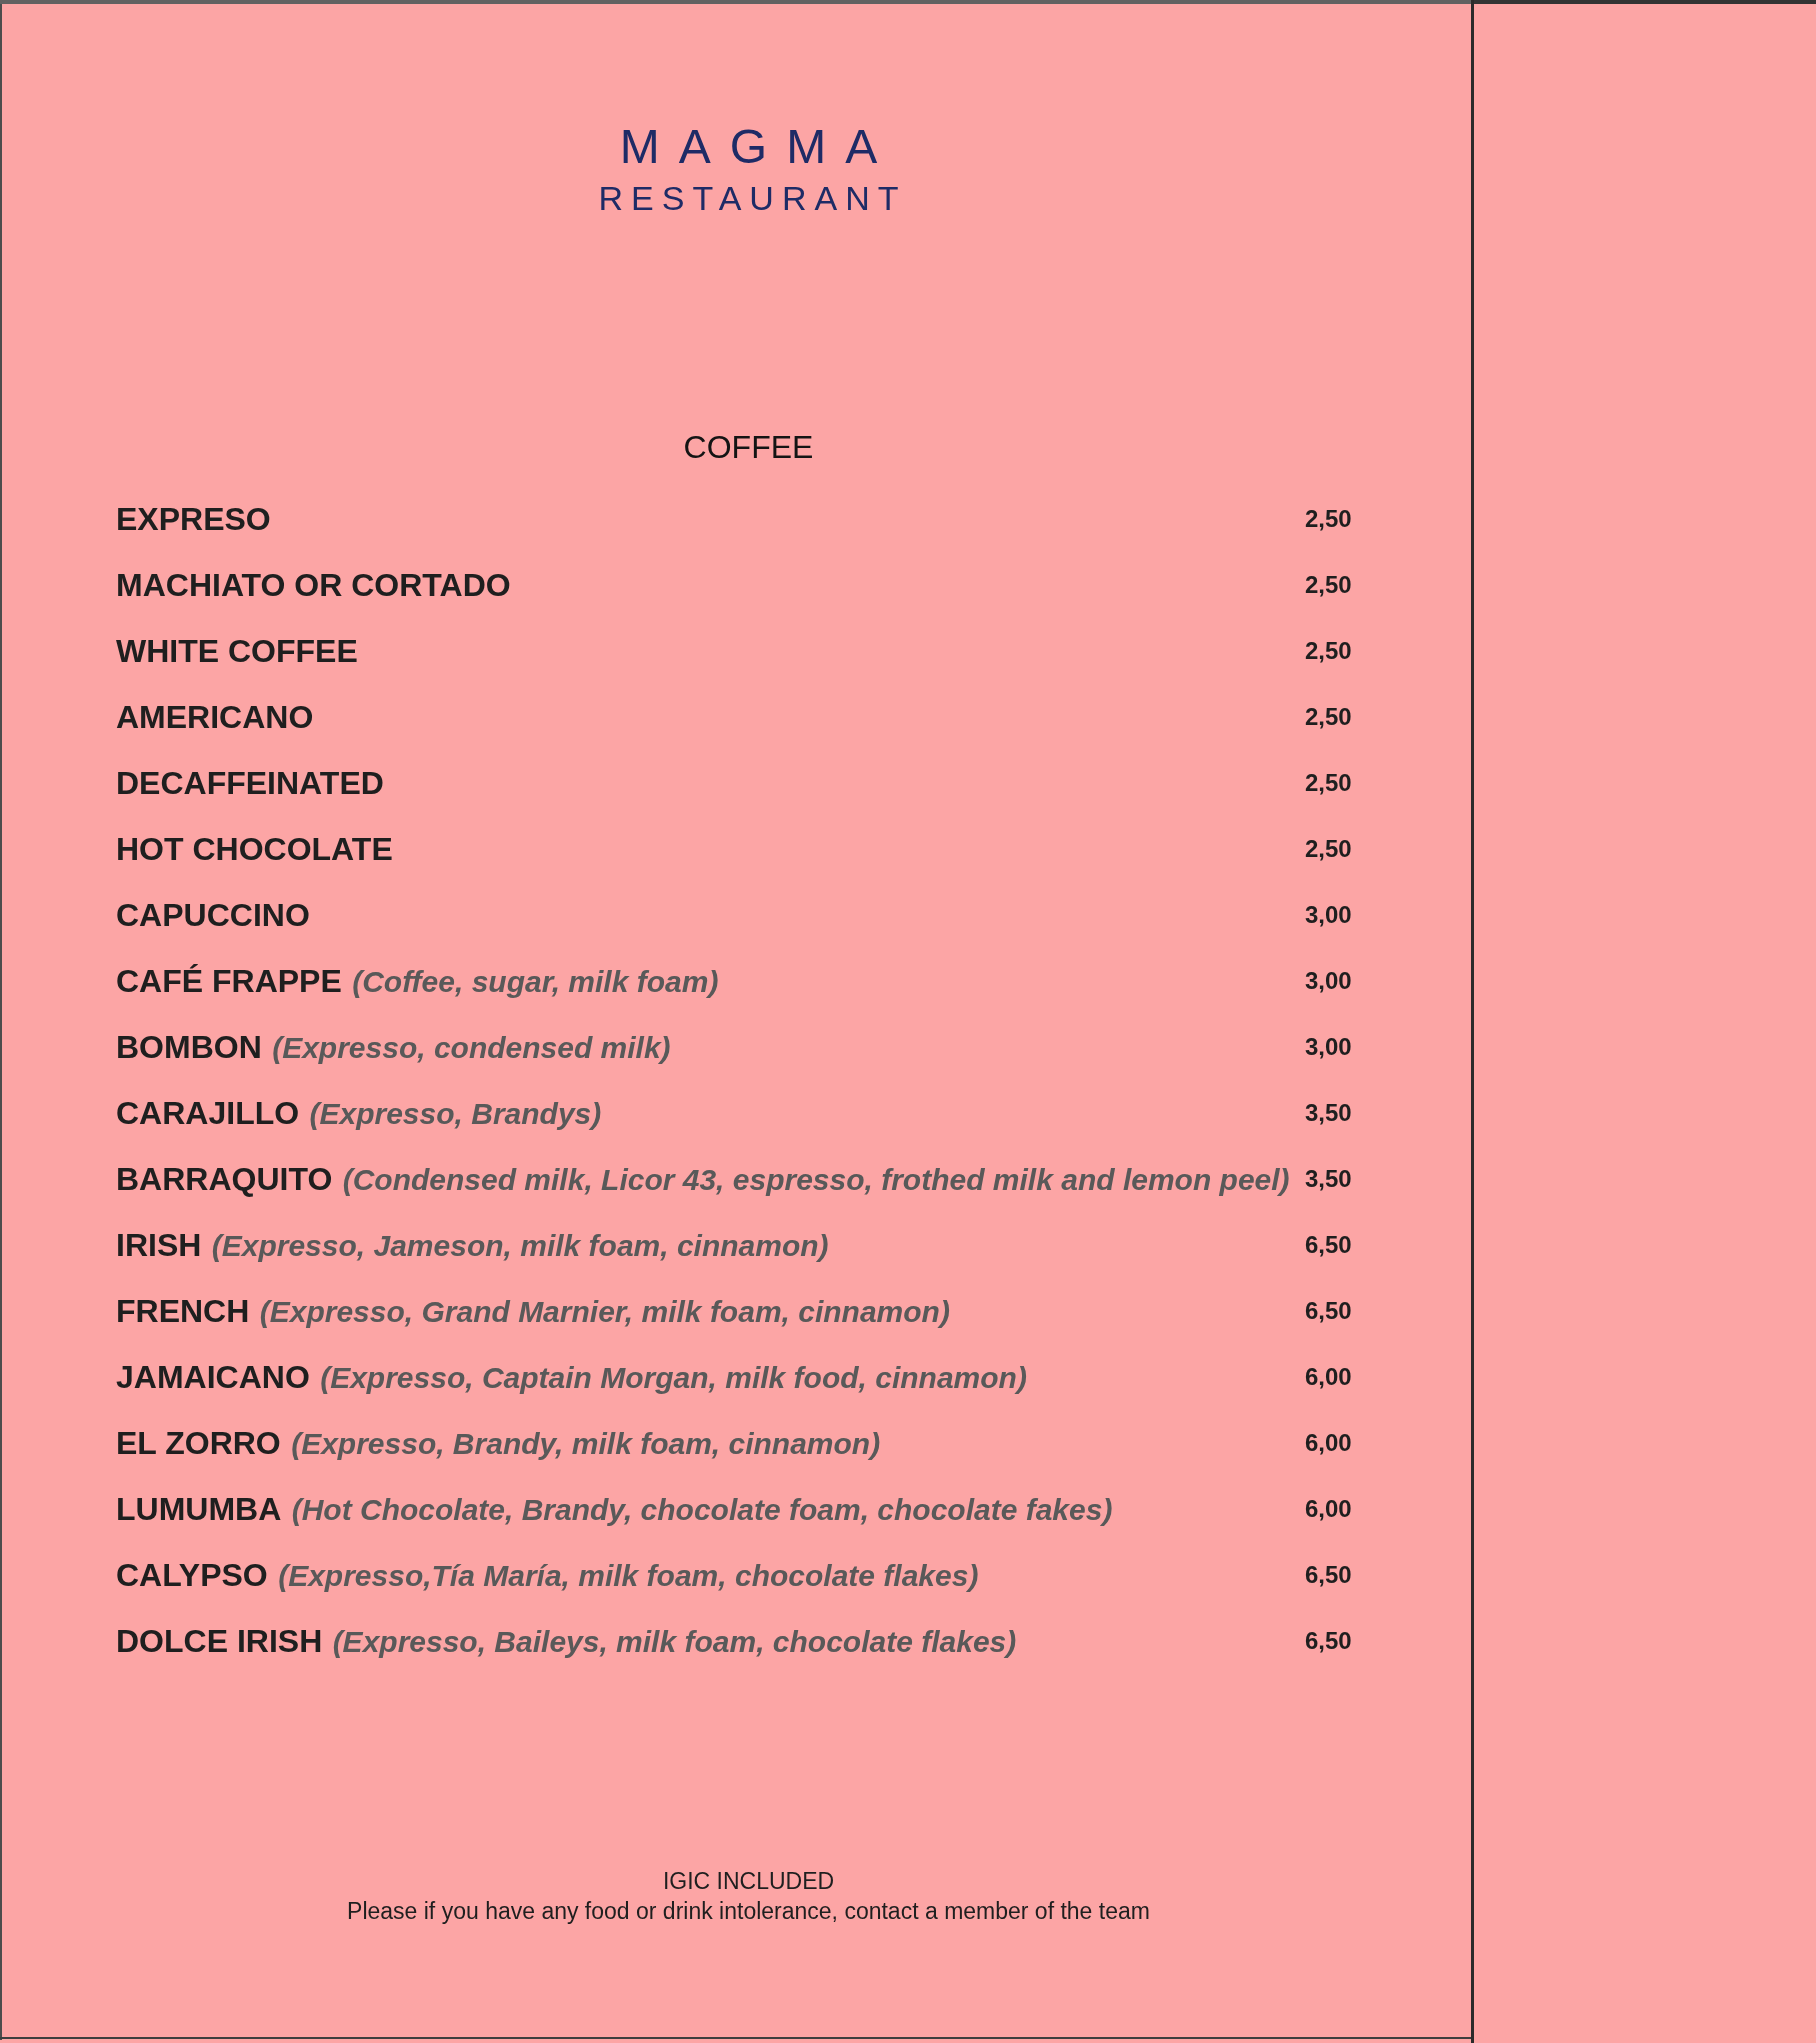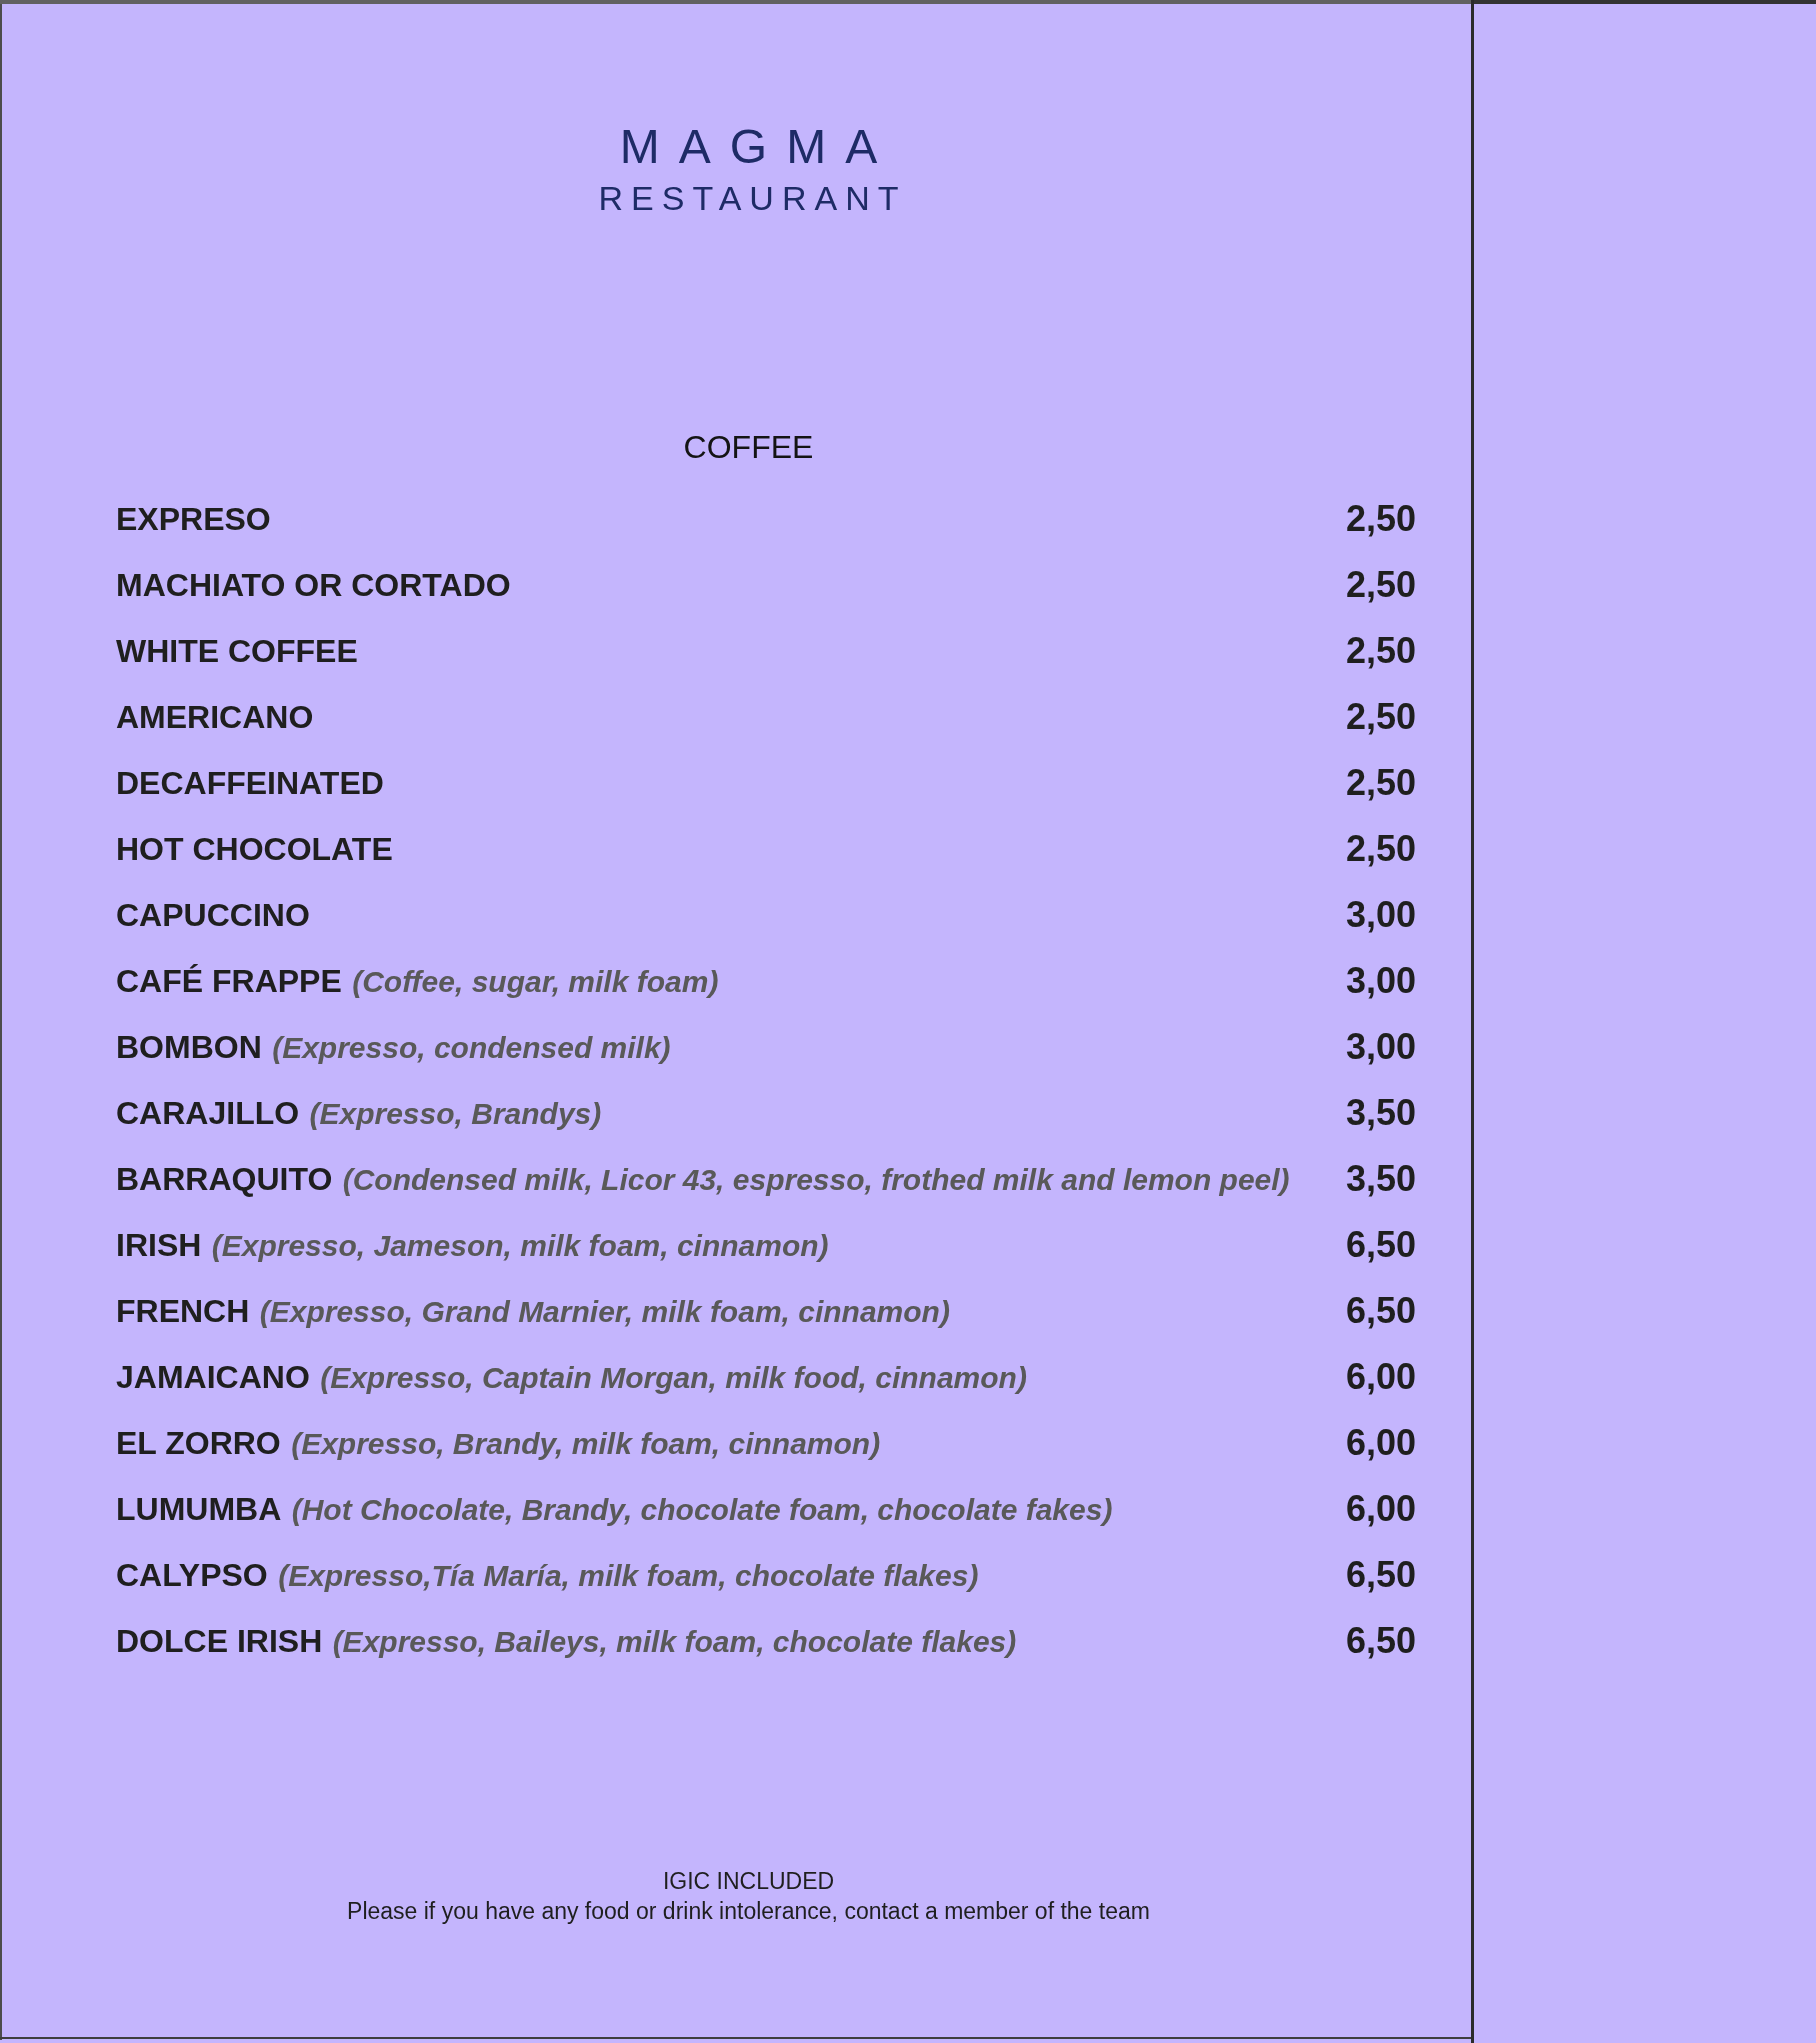--- a/index.html
+++ b/index.html
@@ -10,21 +10,21 @@
   body {
     width: 1816px;
     height: 2043px;
     position: relative;
     font-family: "Liberation Sans", "DejaVu Sans", sans-serif;
     overflow: hidden;
   }
   .canvas {
     position: absolute;
     inset: 0;
-    background: #c4b5fd;
+    background: #fca5a5;
   }
   
   .border-top {
     position: absolute;
     left: 0; top: 0;
     width: 1472px; height: 4px;
     background: #616161;
   }
   .border-left {
     position: absolute;
@@ -104,22 +104,22 @@
     color: #1f1f1f;
   }
   .item-desc {
     font-size: 30px;
     font-style: italic;
     color: #595959;
     margin-left: 10.4px;
   }
   .item-price {
     position: absolute;
-    left: 1230px; top: 0;
-    font-size: 36px;
+    left: 1189px; top: 0;
+    font-size: 24px;
     color: #1f1f1f;
   }
   .footer {
     position: absolute;
     left: 0; top: 1867px;
     width: 100%;
     text-align: center;
     color: #1f1f1f;
   }
   .footer-line1 {

